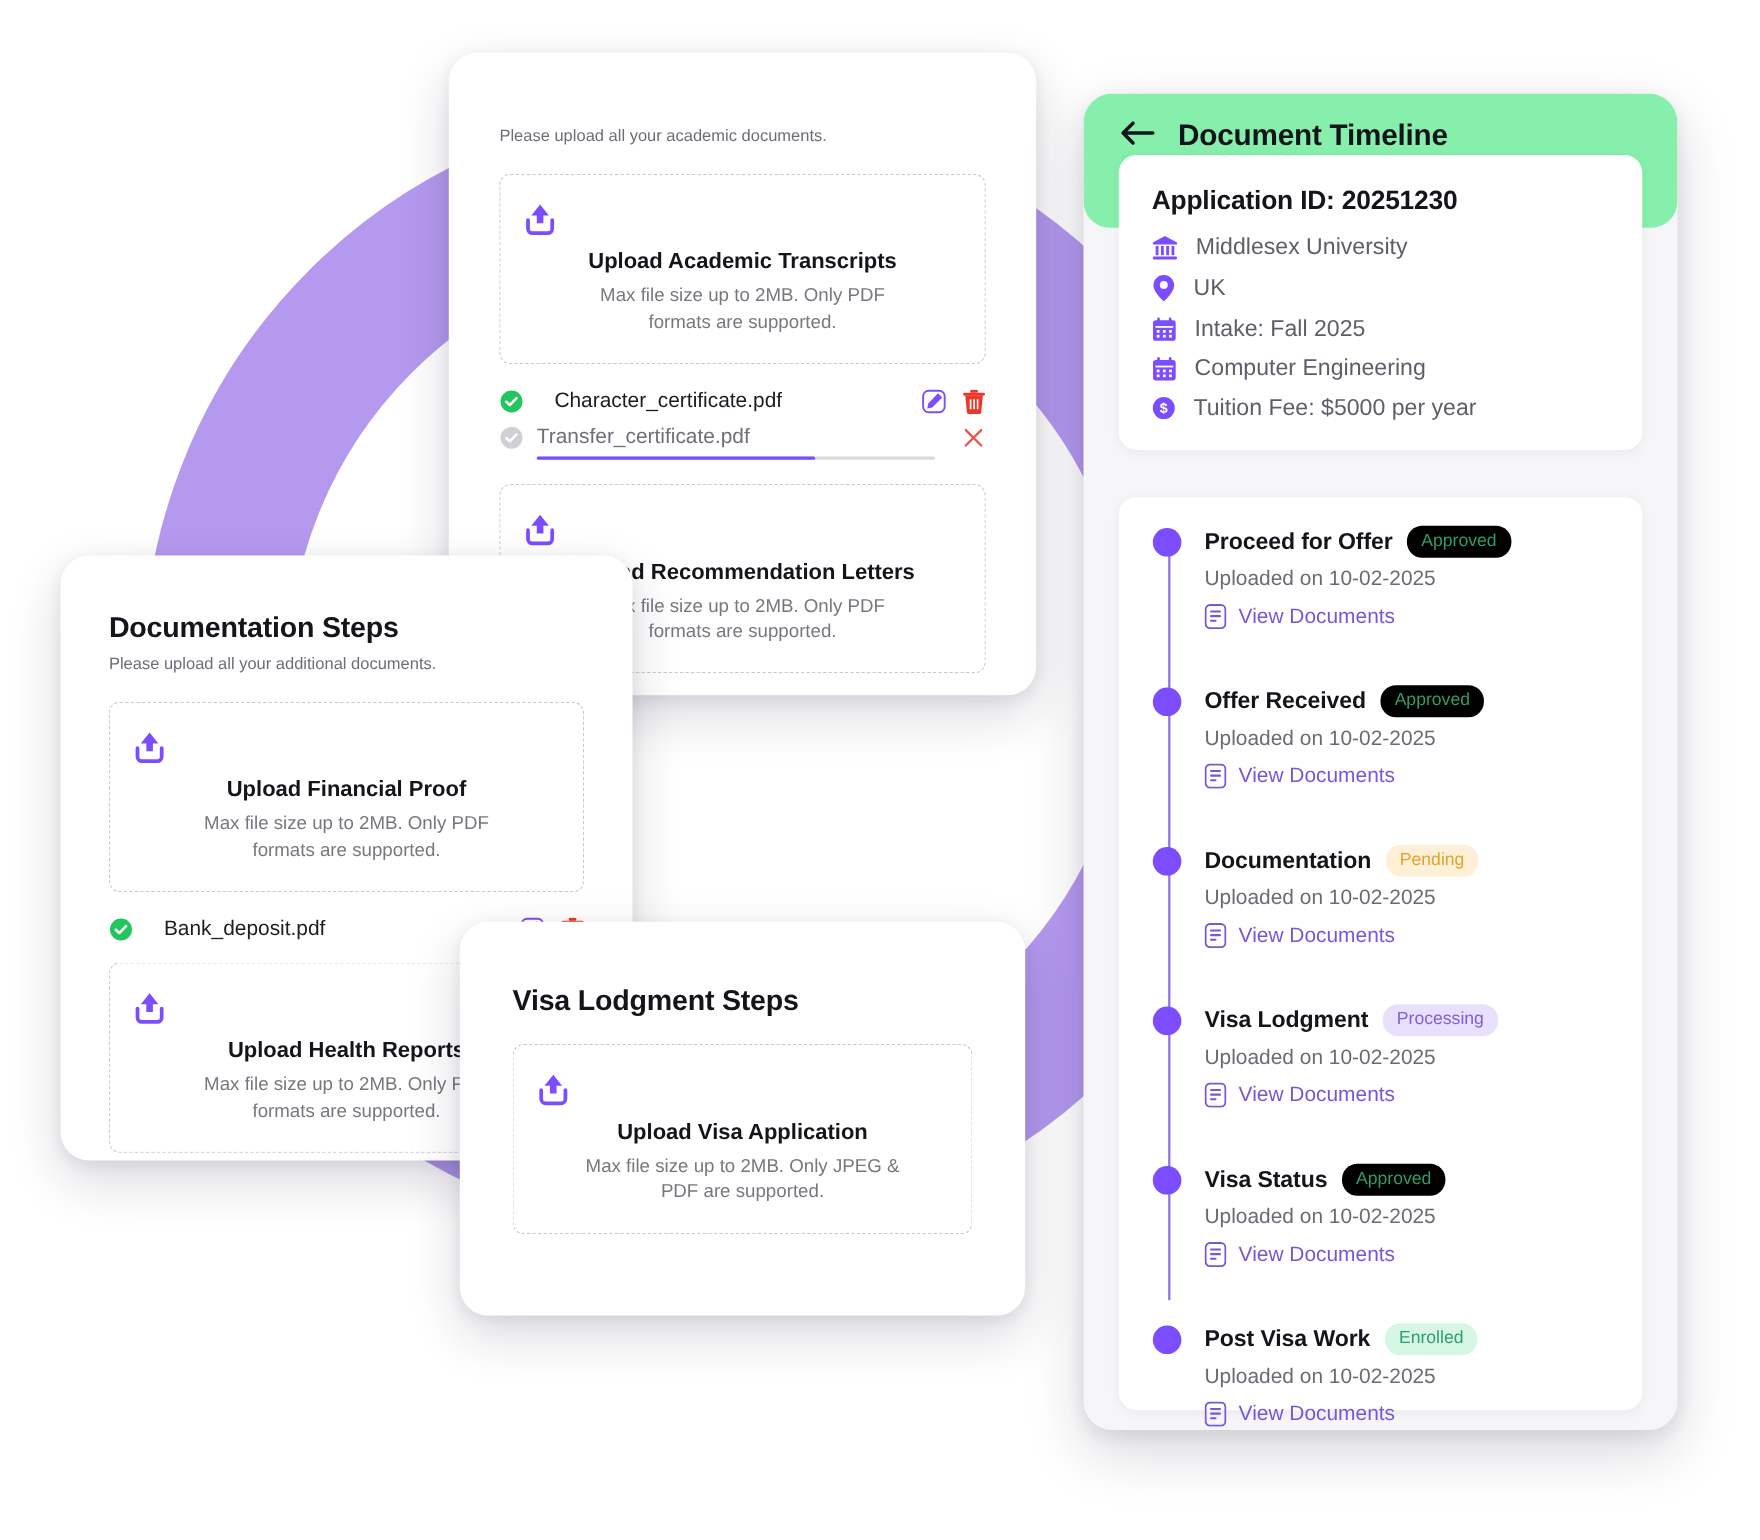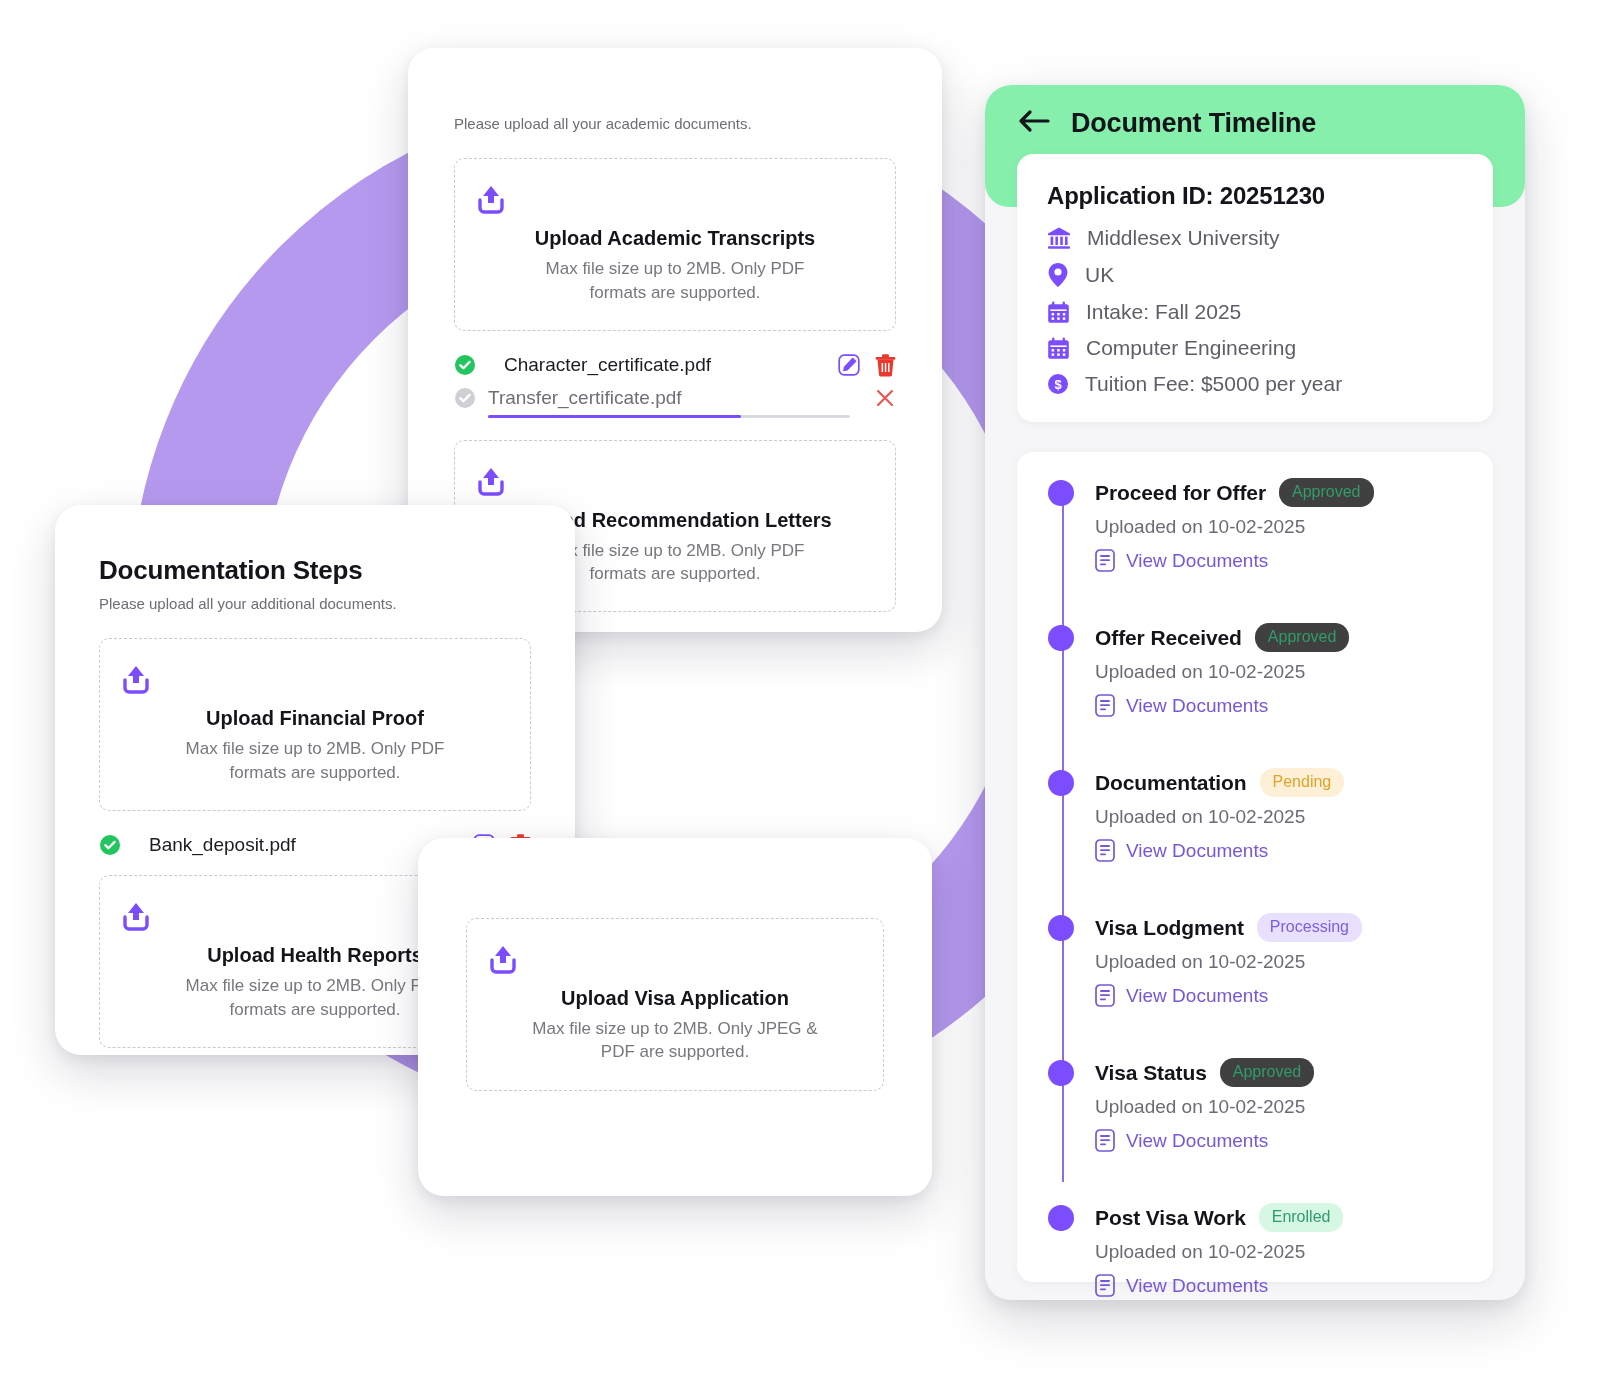--- a/index.html
+++ b/index.html
@@ -131,21 +131,21 @@
     font-size: 27px;
     font-weight: 700;
     color: #14141b;
     letter-spacing: -0.2px;
     line-height: 1;
     margin-top: 3px;
   }
   .appinfo-card {
     position: absolute;
     left: 32px;
-    top: 69px;
+    top: 56px;
     width: 476px;
     background: #ffffff;
     border-radius: 16px;
     padding: 28px 30px 26px;
     box-shadow: 0 2px 10px rgba(20,16,40,0.05);
   }
   .appinfo-id {
     font-size: 24px;
     font-weight: 700;
     color: #14141b;
@@ -195,21 +195,21 @@
     font-weight: 700;
     color: #14141b;
     letter-spacing: -0.1px;
   }
   .badge {
     font-size: 16px;
     padding: 5px 13px 6px;
     border-radius: 14px;
     white-space: nowrap;
   }
-  .badge.approved { background: #404040; color: #2f9c6a; }
+  .badge.approved { background: #000000; color: #2f9c6a; }
   .badge.pending  { background: #fdf0d6; color: #e0a32b; }
   .badge.processing { background: #e8e0fd; color: #7c5fe0; }
   .badge.enrolled { background: #d6f7e4; color: #2f9c6a; }
   .tl-date {
     font-size: 19px;
     color: #6b6b76;
     margin-top: 9px;
   }
   .tl-view {
     display: flex;
@@ -378,20 +378,21 @@
           <path d="M18 3 L26 13 L21 13 L21 20 L15 20 L15 13 L10 13 Z" fill="#7C4DFF"></path>
           <path d="M7 17 L7 25 A4 4 0 0 0 11 29 L25 29 A4 4 0 0 0 29 25 L29 17" fill="none" stroke="#7C4DFF" stroke-width="3.4" stroke-linecap="round"></path>
         </svg>
       </span>
       <div class="dz-title">Upload Health Reports</div>
       <div class="dz-note">Max file size up to 2MB. Only PDF formats are supported.</div>
     </div>
   </div>
 
   <div class="card" id="card-visa">
+    <div class="card-title">Visa Lodgment Steps</div>
 
     <div class="dropzone mt-24">
       <span class="dz-icon">
         <svg width="36" height="32" viewBox="0 0 36 32">
           <path d="M18 3 L26 13 L21 13 L21 20 L15 20 L15 13 L10 13 Z" fill="#7C4DFF"></path>
           <path d="M7 17 L7 25 A4 4 0 0 0 11 29 L25 29 A4 4 0 0 0 29 25 L29 17" fill="none" stroke="#7C4DFF" stroke-width="3.4" stroke-linecap="round"></path>
         </svg>
       </span>
       <div class="dz-title">Upload Visa Application</div>
       <div class="dz-note">Max file size up to 2MB. Only JPEG &amp; PDF are supported.</div>

